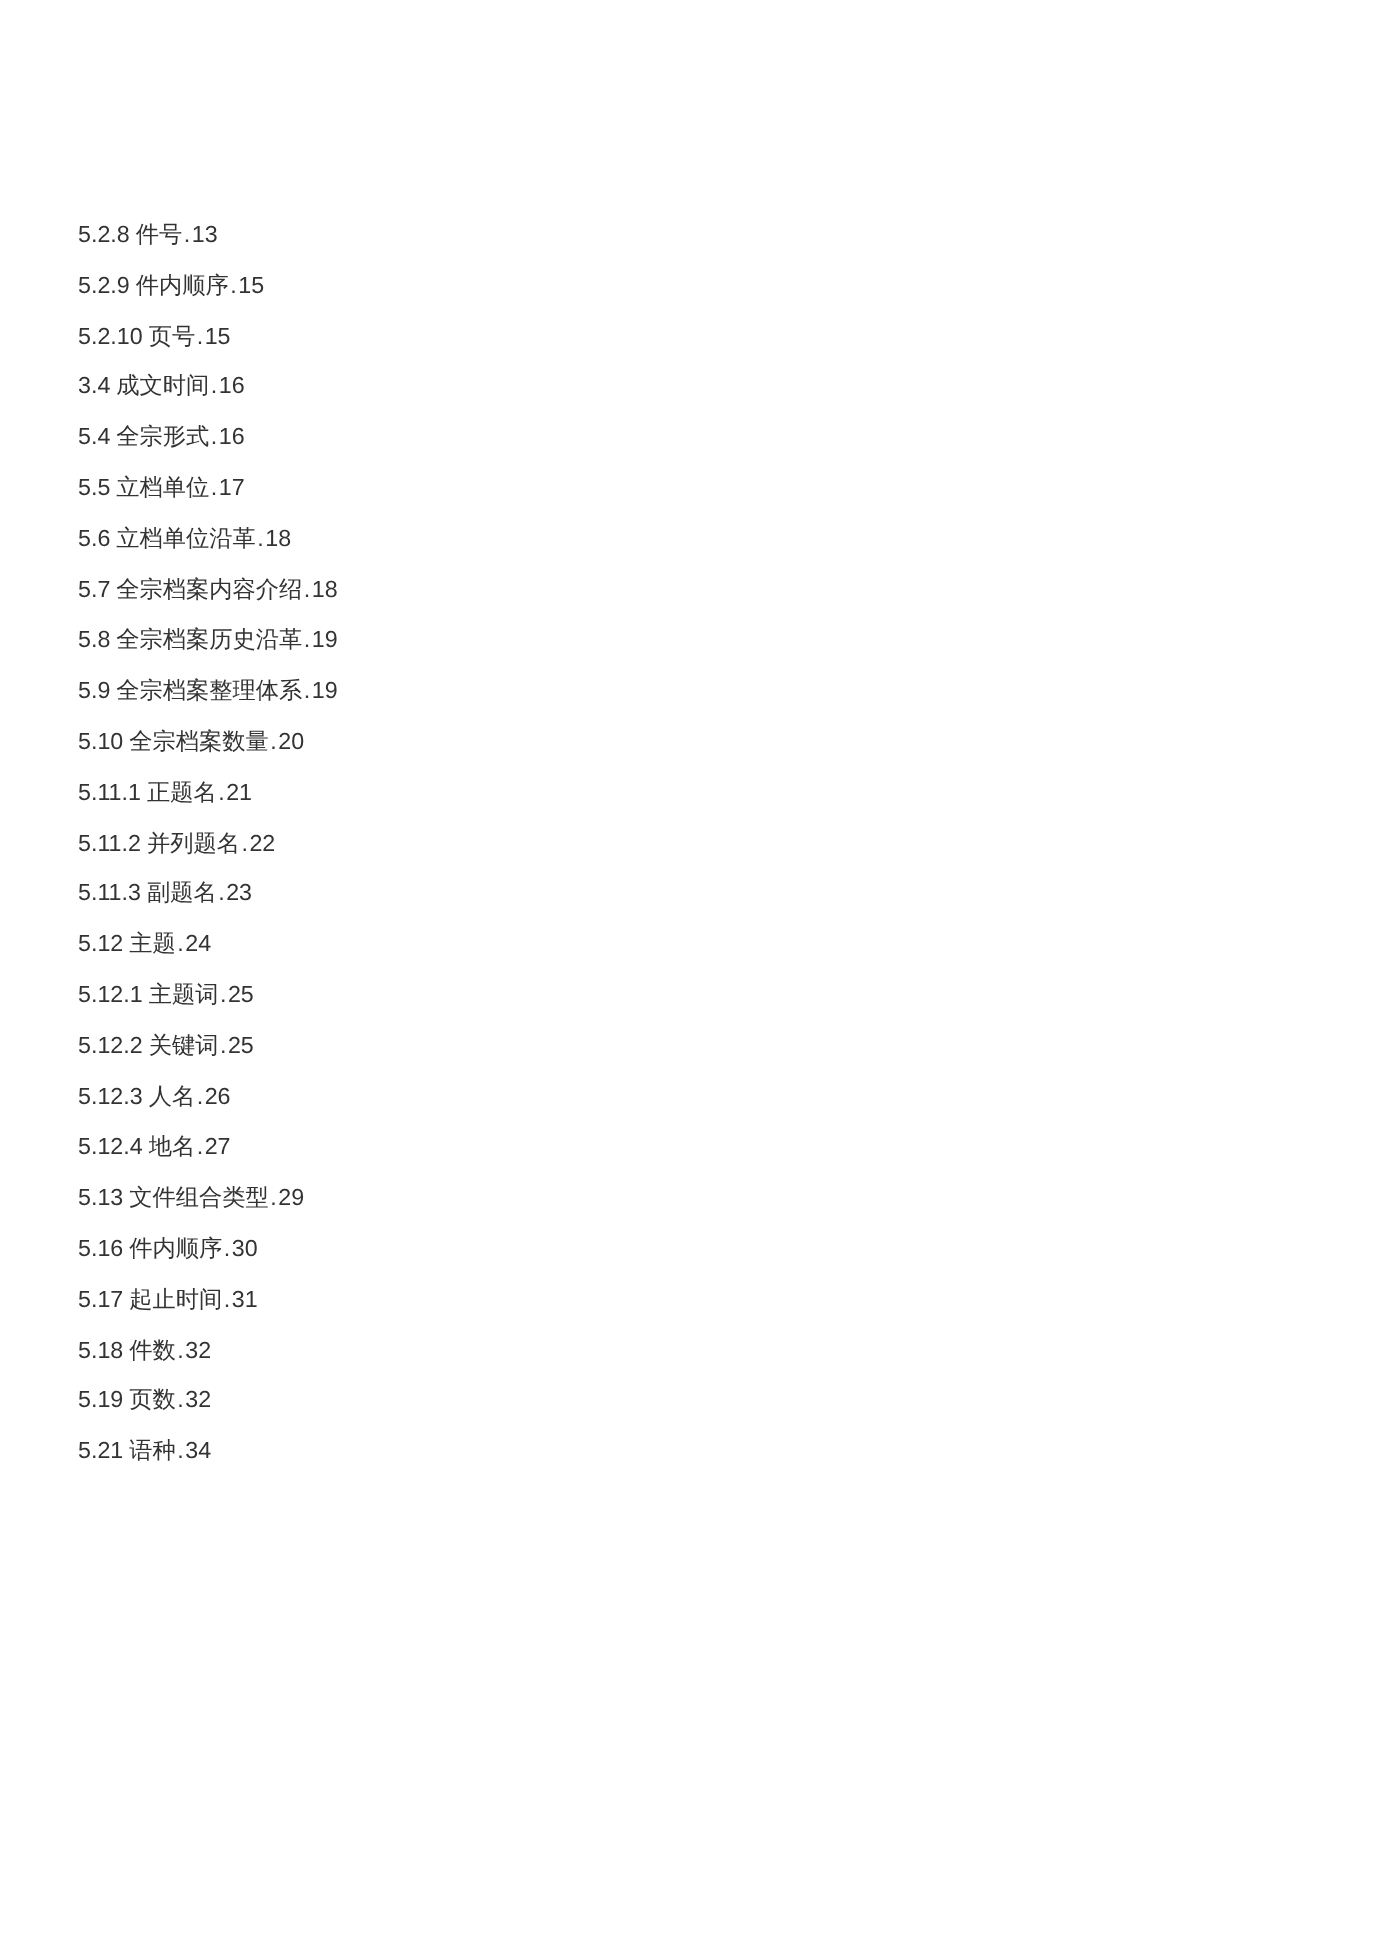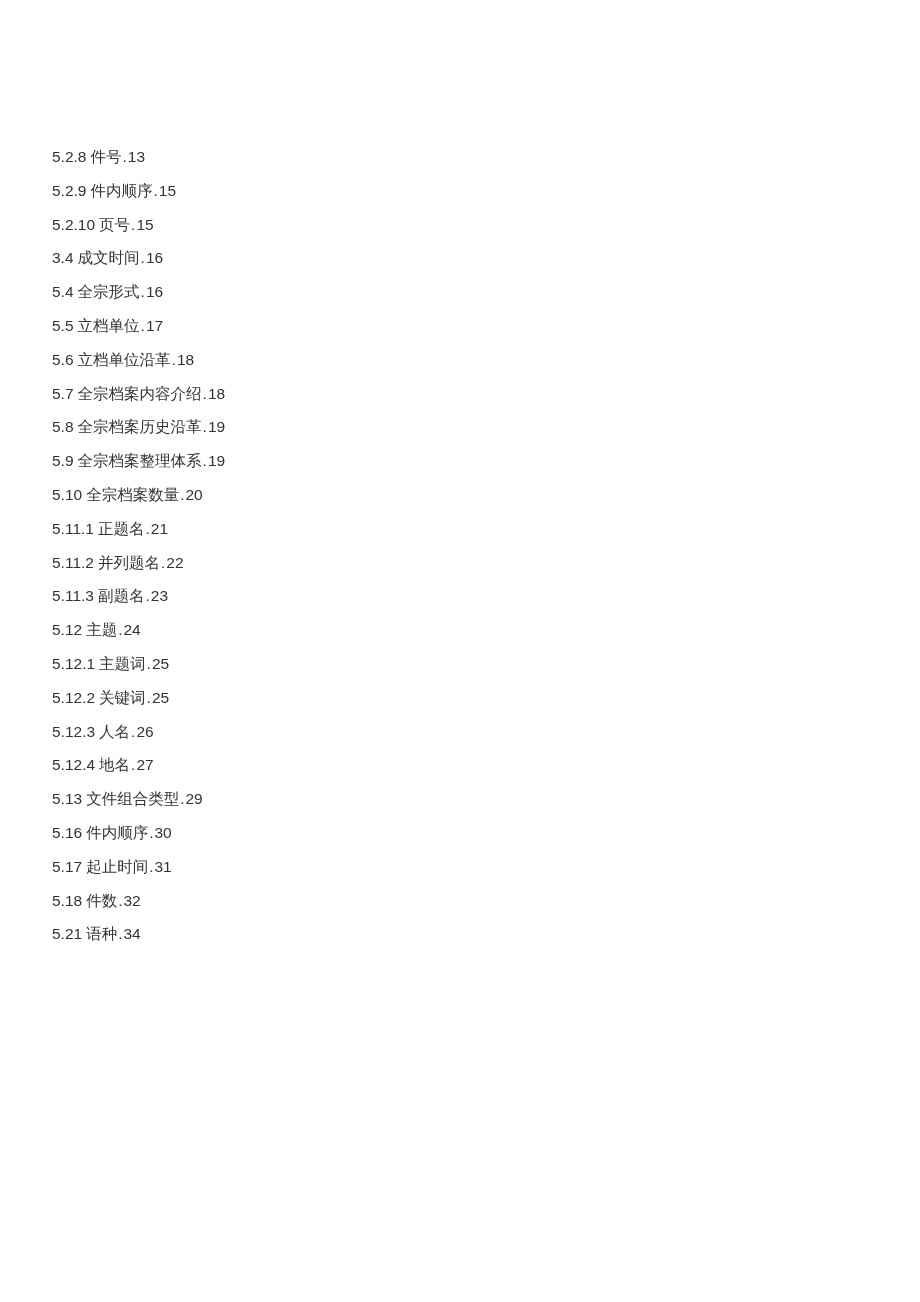--- a/index.html
+++ b/index.html
@@ -54,14 +54,15 @@
     <li class="toc-item"><span class="toc-number">5.11.3</span><span class="toc-title">副题名</span><span class="separator">.</span><span class="toc-page">23</span></li>
     <li class="toc-item"><span class="toc-number">5.12</span><span class="toc-title">主题</span><span class="separator">.</span><span class="toc-page">24</span></li>
     <li class="toc-item"><span class="toc-number">5.12.1</span><span class="toc-title">主题词</span><span class="separator">.</span><span class="toc-page">25</span></li>
     <li class="toc-item"><span class="toc-number">5.12.2</span><span class="toc-title">关键词</span><span class="separator">.</span><span class="toc-page">25</span></li>
     <li class="toc-item"><span class="toc-number">5.12.3</span><span class="toc-title">人名</span><span class="separator">.</span><span class="toc-page">26</span></li>
     <li class="toc-item"><span class="toc-number">5.12.4</span><span class="toc-title">地名</span><span class="separator">.</span><span class="toc-page">27</span></li>
     <li class="toc-item"><span class="toc-number">5.13</span><span class="toc-title">文件组合类型</span><span class="separator">.</span><span class="toc-page">29</span></li>
     <li class="toc-item"><span class="toc-number">5.16</span><span class="toc-title">件内顺序</span><span class="separator">.</span><span class="toc-page">30</span></li>
     <li class="toc-item"><span class="toc-number">5.17</span><span class="toc-title">起止时间</span><span class="separator">.</span><span class="toc-page">31</span></li>
     <li class="toc-item"><span class="toc-number">5.18</span><span class="toc-title">件数</span><span class="separator">.</span><span class="toc-page">32</span></li>
+    <li class="toc-item"><span class="toc-number">5.19</span><span class="toc-title">页数</span><span class="separator">.</span><span class="toc-page">32</span></li>
     <li class="toc-item"><span class="toc-number">5.21</span><span class="toc-title">语种</span><span class="separator">.</span><span class="toc-page">34</span></li>
   </ul>
 
 </body></html>

